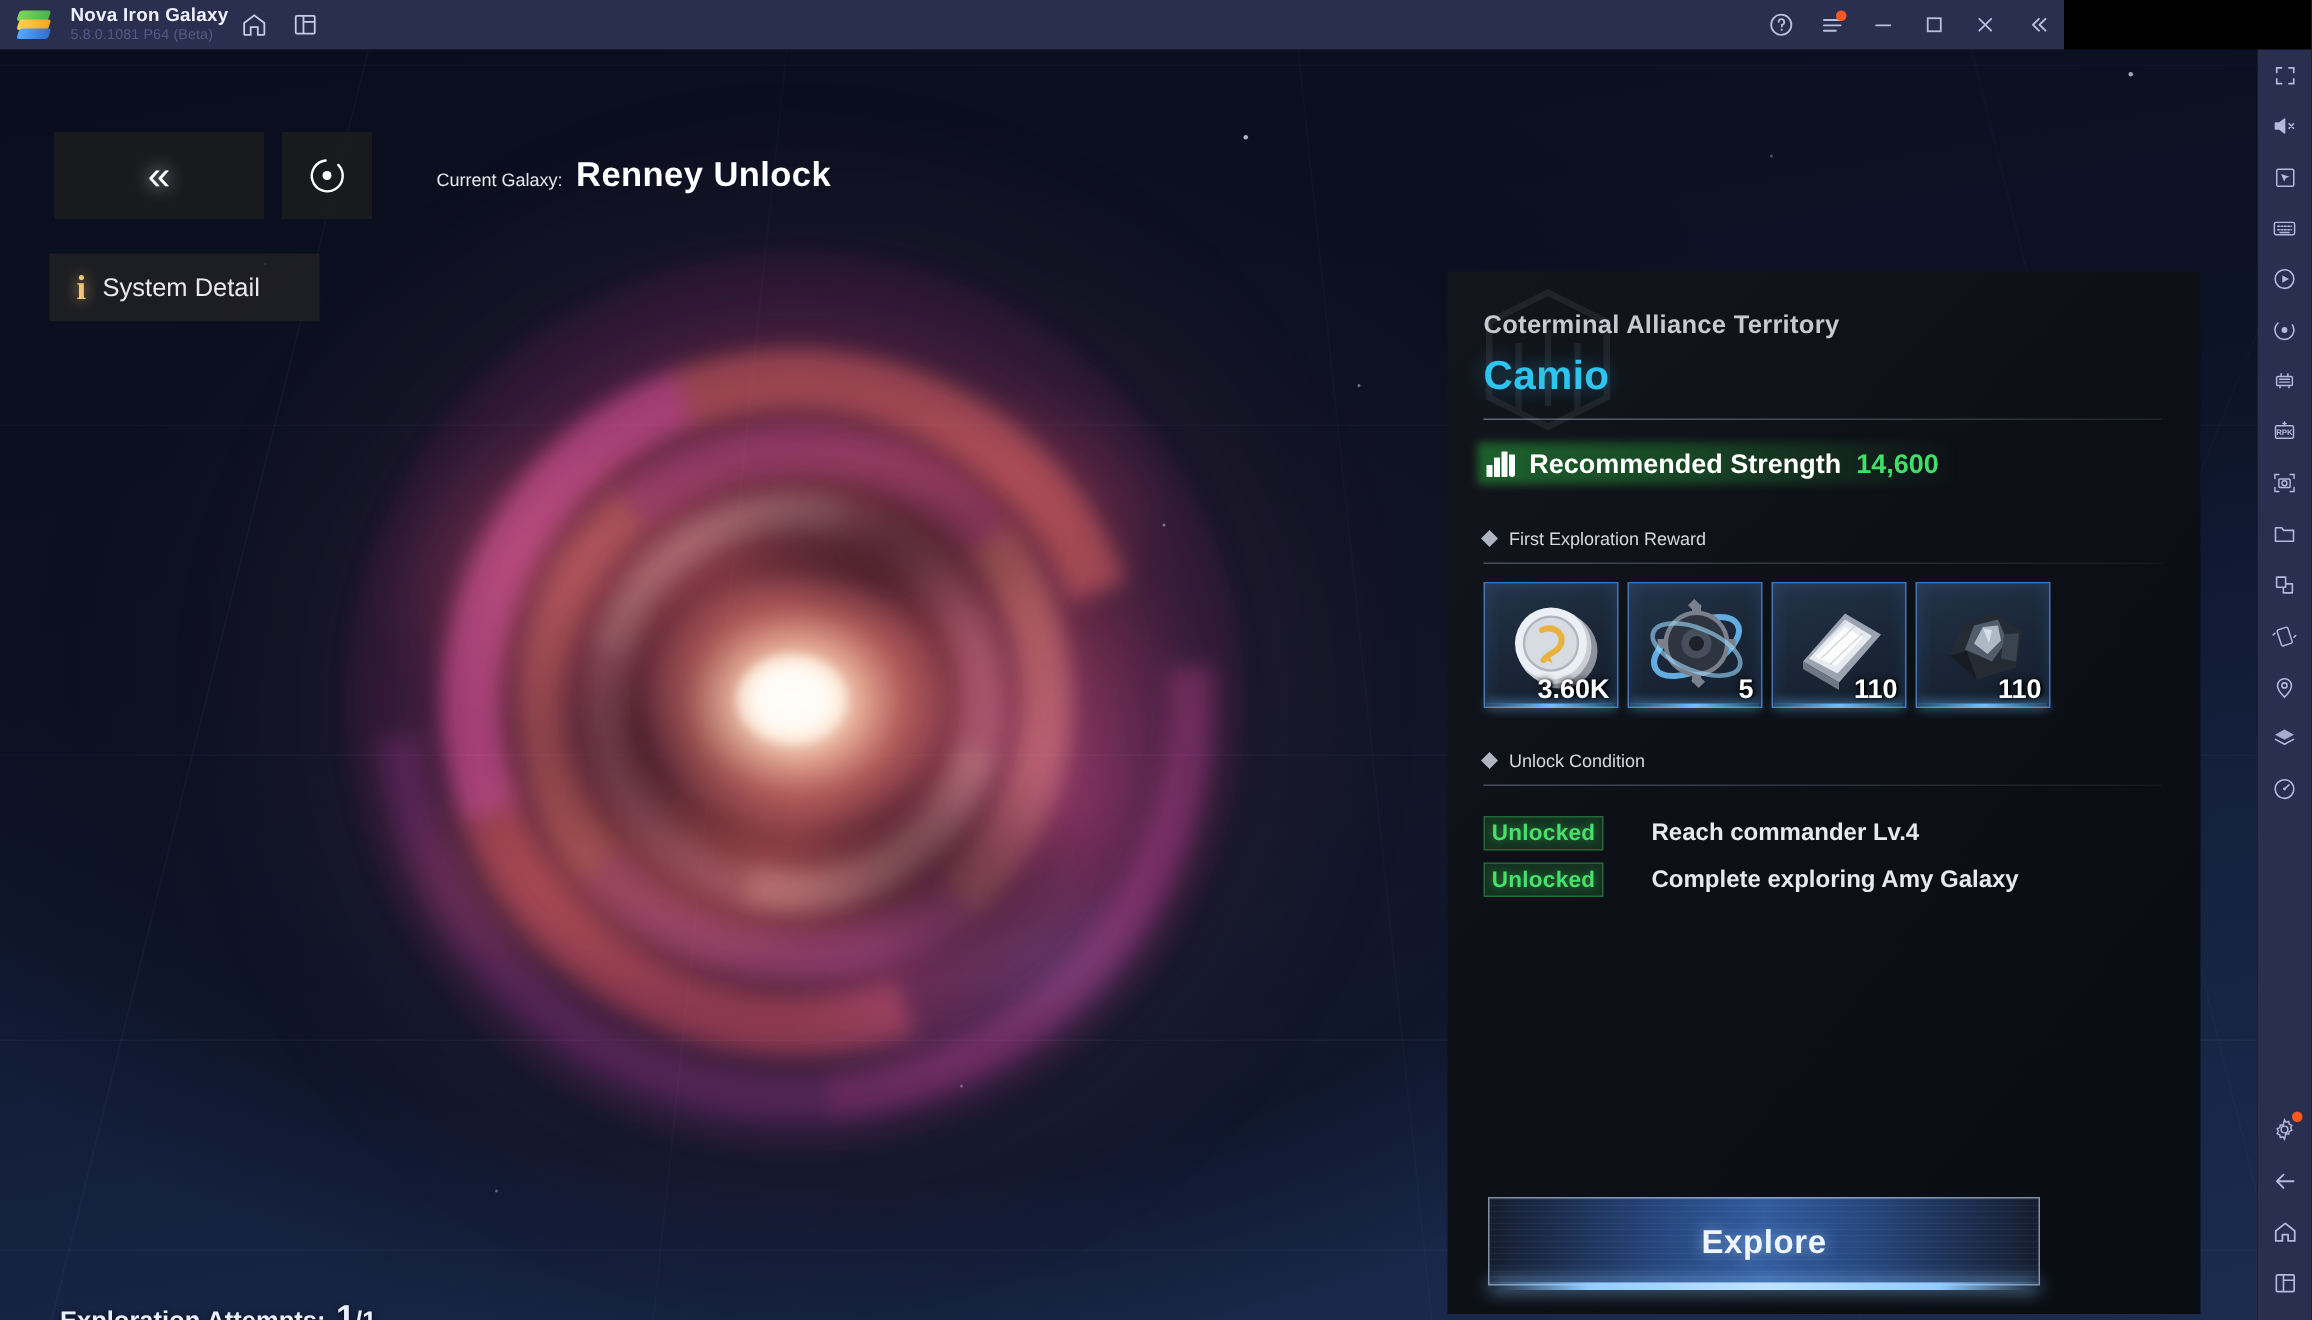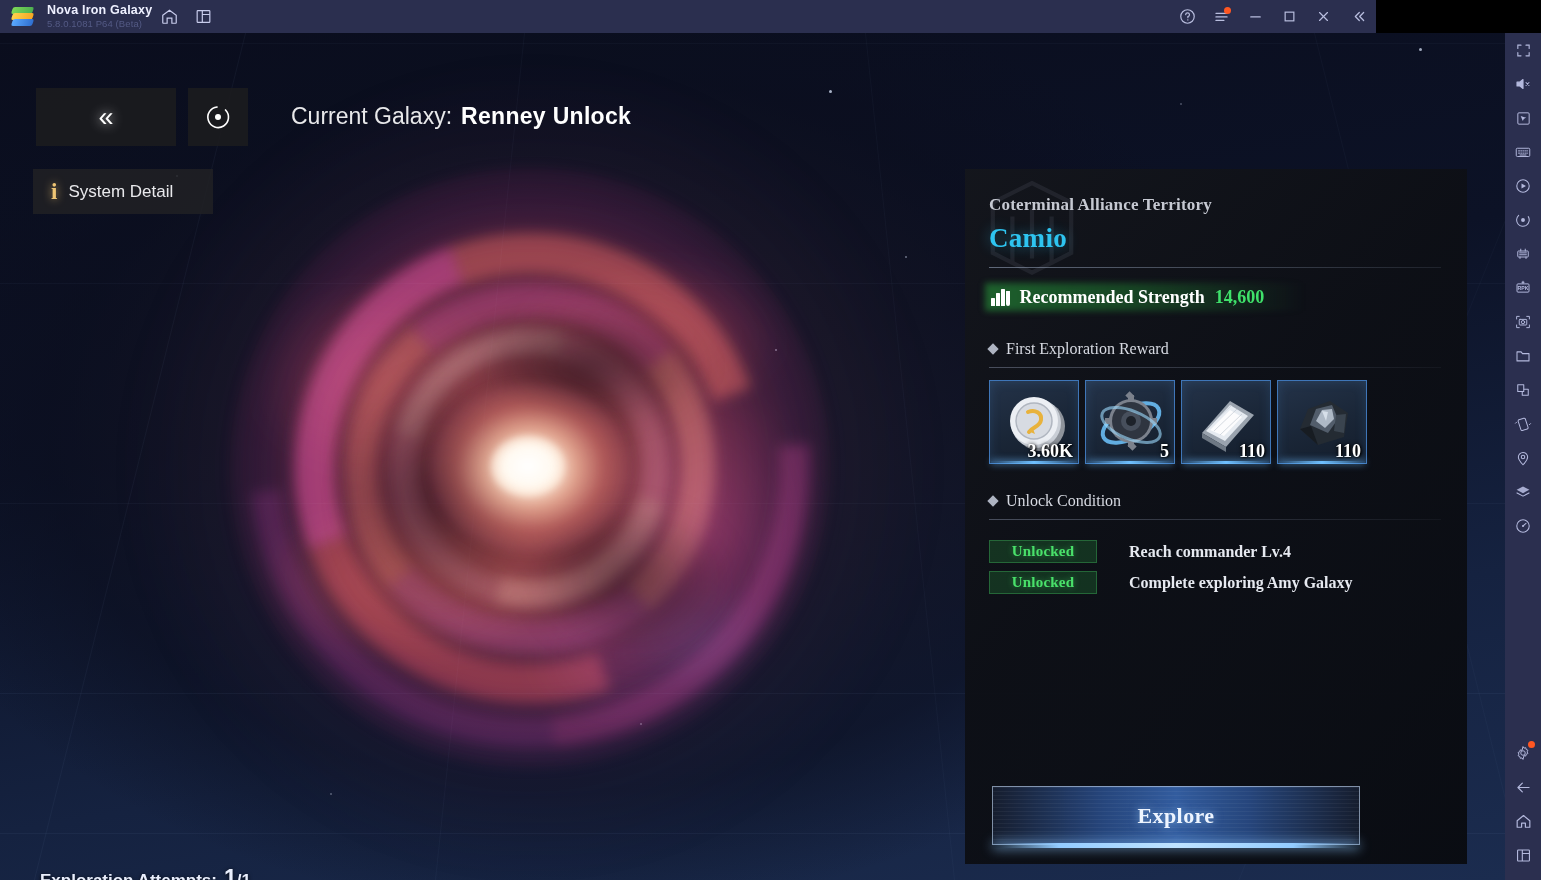--- a/index.html
+++ b/index.html
@@ -161,21 +161,21 @@
   }
   .hud-back .chev { color: #fff; font-size: 27px; line-height: 1; text-shadow: 0 0 12px rgba(255,255,255,.85); }
   .hud-locate {
     position: absolute; left: 188px; top: 55px; width: 60px; height: 58px;
     background: rgba(28,28,30,.86);
     display: flex; align-items: center; justify-content: center;
   }
   .cur-gal {
     position: absolute; left: 291px; top: 70px; display: flex; align-items: baseline; gap: 9px;
   }
-  .cur-gal .lbl { font-size: 23px; color: #e8e8ea; text-align: center; }
+  .cur-gal .lbl { font-size: 12px; color: #e8e8ea; text-align: center; }
   .cur-gal .val { font-size: 23px; color: #ffffff; font-weight: bold; letter-spacing: .3px; }
   .sys-detail {
     position: absolute; left: 33px; top: 136px; height: 45px; width: 180px;
     background: rgba(34,34,36,.80);
     display: flex; align-items: center; gap: 11px; padding-left: 18px;
   }
   .sys-detail .i-mark {
     color: #f0c674; font-size: 23px; font-weight: bold; line-height: 1;
     text-shadow: 0 0 9px rgba(240,198,116,.8); font-family: "Liberation Serif", serif;
   }
@@ -184,24 +184,23 @@
   .attempts {
     position: absolute; left: 40px; top: 832px; display: flex; align-items: baseline;
     color: #e9eefc; text-shadow: 0 1px 4px rgba(0,0,0,.8);
   }
   .attempts .lab { font-size: 17px; font-weight: bold; }
   .attempts .cur { font-size: 23px; font-weight: bold; margin-left: 7px; }
   .attempts .sep { font-size: 17px; font-weight: bold; }
 
   
   .panel {
-    position: absolute; left: 965px; top: 136px; width: 502px; height: 695px;
+    position: absolute; left: 965px; top: 148px; width: 502px; height: 695px;
     background: linear-gradient(135deg, rgba(20,22,28,.94) 0%, rgba(13,15,21,.95) 45%, rgba(9,11,16,.96) 100%);
     overflow: hidden;
-    font-family: Liberation Serif, serif;
   }
   .panel-watermark {
     position: absolute; left: -8px; top: 0px; width: 150px; height: 140px;
     opacity: .12;
   }
   .panel-inner { position: relative; padding: 26px 26px 0 24px; }
 
   .p-sub { font-size: 17px; color: #c6c9d2; font-weight: bold; letter-spacing: .2px; }
   .p-title {
     font-size: 27px; color: #2ec4f0; font-weight: bold; margin-top: 8px; letter-spacing: .3px;
@@ -224,21 +223,21 @@
   .bars i:nth-child(2) { height: 13px; }
   .bars i:nth-child(3) { height: 17px; }
   .bars i:nth-child(4) { height: 15px; border-bottom-left-radius: 3px; border-bottom-right-radius: 3px; }
   .strength-lbl { position: relative; font-size: 18px; font-weight: bold; color: #fff; }
   .strength-val { position: relative; font-size: 18px; font-weight: bold; color: #3fe06a; }
 
   .p-desc { margin-top: 13px; font-size: 16.5px; line-height: 1.48; color: #b9bdc7; max-width: 478px; }
 
   .sec-head { display: flex; align-items: center; gap: 9px; margin-top: 28px; }
   .sec-head .dia { width: 8px; height: 8px; background: #aeb4c2; transform: rotate(45deg); }
-  .sec-head .t { font-size: 16px; color: #d6d9e1; }
+  .sec-head .t { font-size: 12px; color: #d6d9e1; }
   .sec-rule { height: 1px; background: linear-gradient(90deg, rgba(150,160,185,.42), rgba(150,160,185,.06)); margin-top: 9px; }
 
   .rewards { display: flex; gap: 6px; margin-top: 12px; }
   .rw {
     position: relative; width: 90px; height: 84px;
     background: linear-gradient(160deg, #243349 0%, #1a2637 55%, #141d2b 100%);
     border: 1px solid #3f76b8;
     box-shadow: inset 0 0 12px rgba(80,150,230,.18);
   }
   .rw::after {
@@ -248,21 +247,21 @@
   }
   .rw .art { position: absolute; left: 0; top: 0; width: 90px; height: 84px; }
   .rw .qty {
     position: absolute; right: 5px; bottom: 1px; font-size: 18px; font-weight: bold; color: #fff;
     text-shadow: 0 0 4px #000, 1px 1px 2px #000;
   }
 
   .conds { margin-top: 20px; }
   .cond { display: flex; align-items: center; margin-bottom: 8px; }
   .badge {
-    width: 108px; text-align: center; font-size: 15px; font-weight: bold; color: #49e06a;
+    width: 80px; text-align: center; font-size: 15px; font-weight: bold; color: #49e06a;
     background: rgba(40,150,60,.26); border: 1px solid rgba(70,200,100,.35);
     padding: 2px 0; letter-spacing: .2px;
     text-shadow: 0 0 6px rgba(73,224,106,.45);
   }
   .cond-txt { margin-left: 32px; font-size: 16px; color: #e6e9f0; font-weight: bold; }
 
   .explore-btn {
     position: absolute; left: 27px; bottom: 19px; width: 368px; height: 59px;
     background: linear-gradient(90deg, rgba(22,30,48,.95) 0%, rgba(40,74,132,.92) 30%, rgba(52,96,166,.95) 50%, rgba(40,74,132,.92) 70%, rgba(22,30,48,.95) 100%);
     border: 1px solid rgba(185,205,230,.65);

